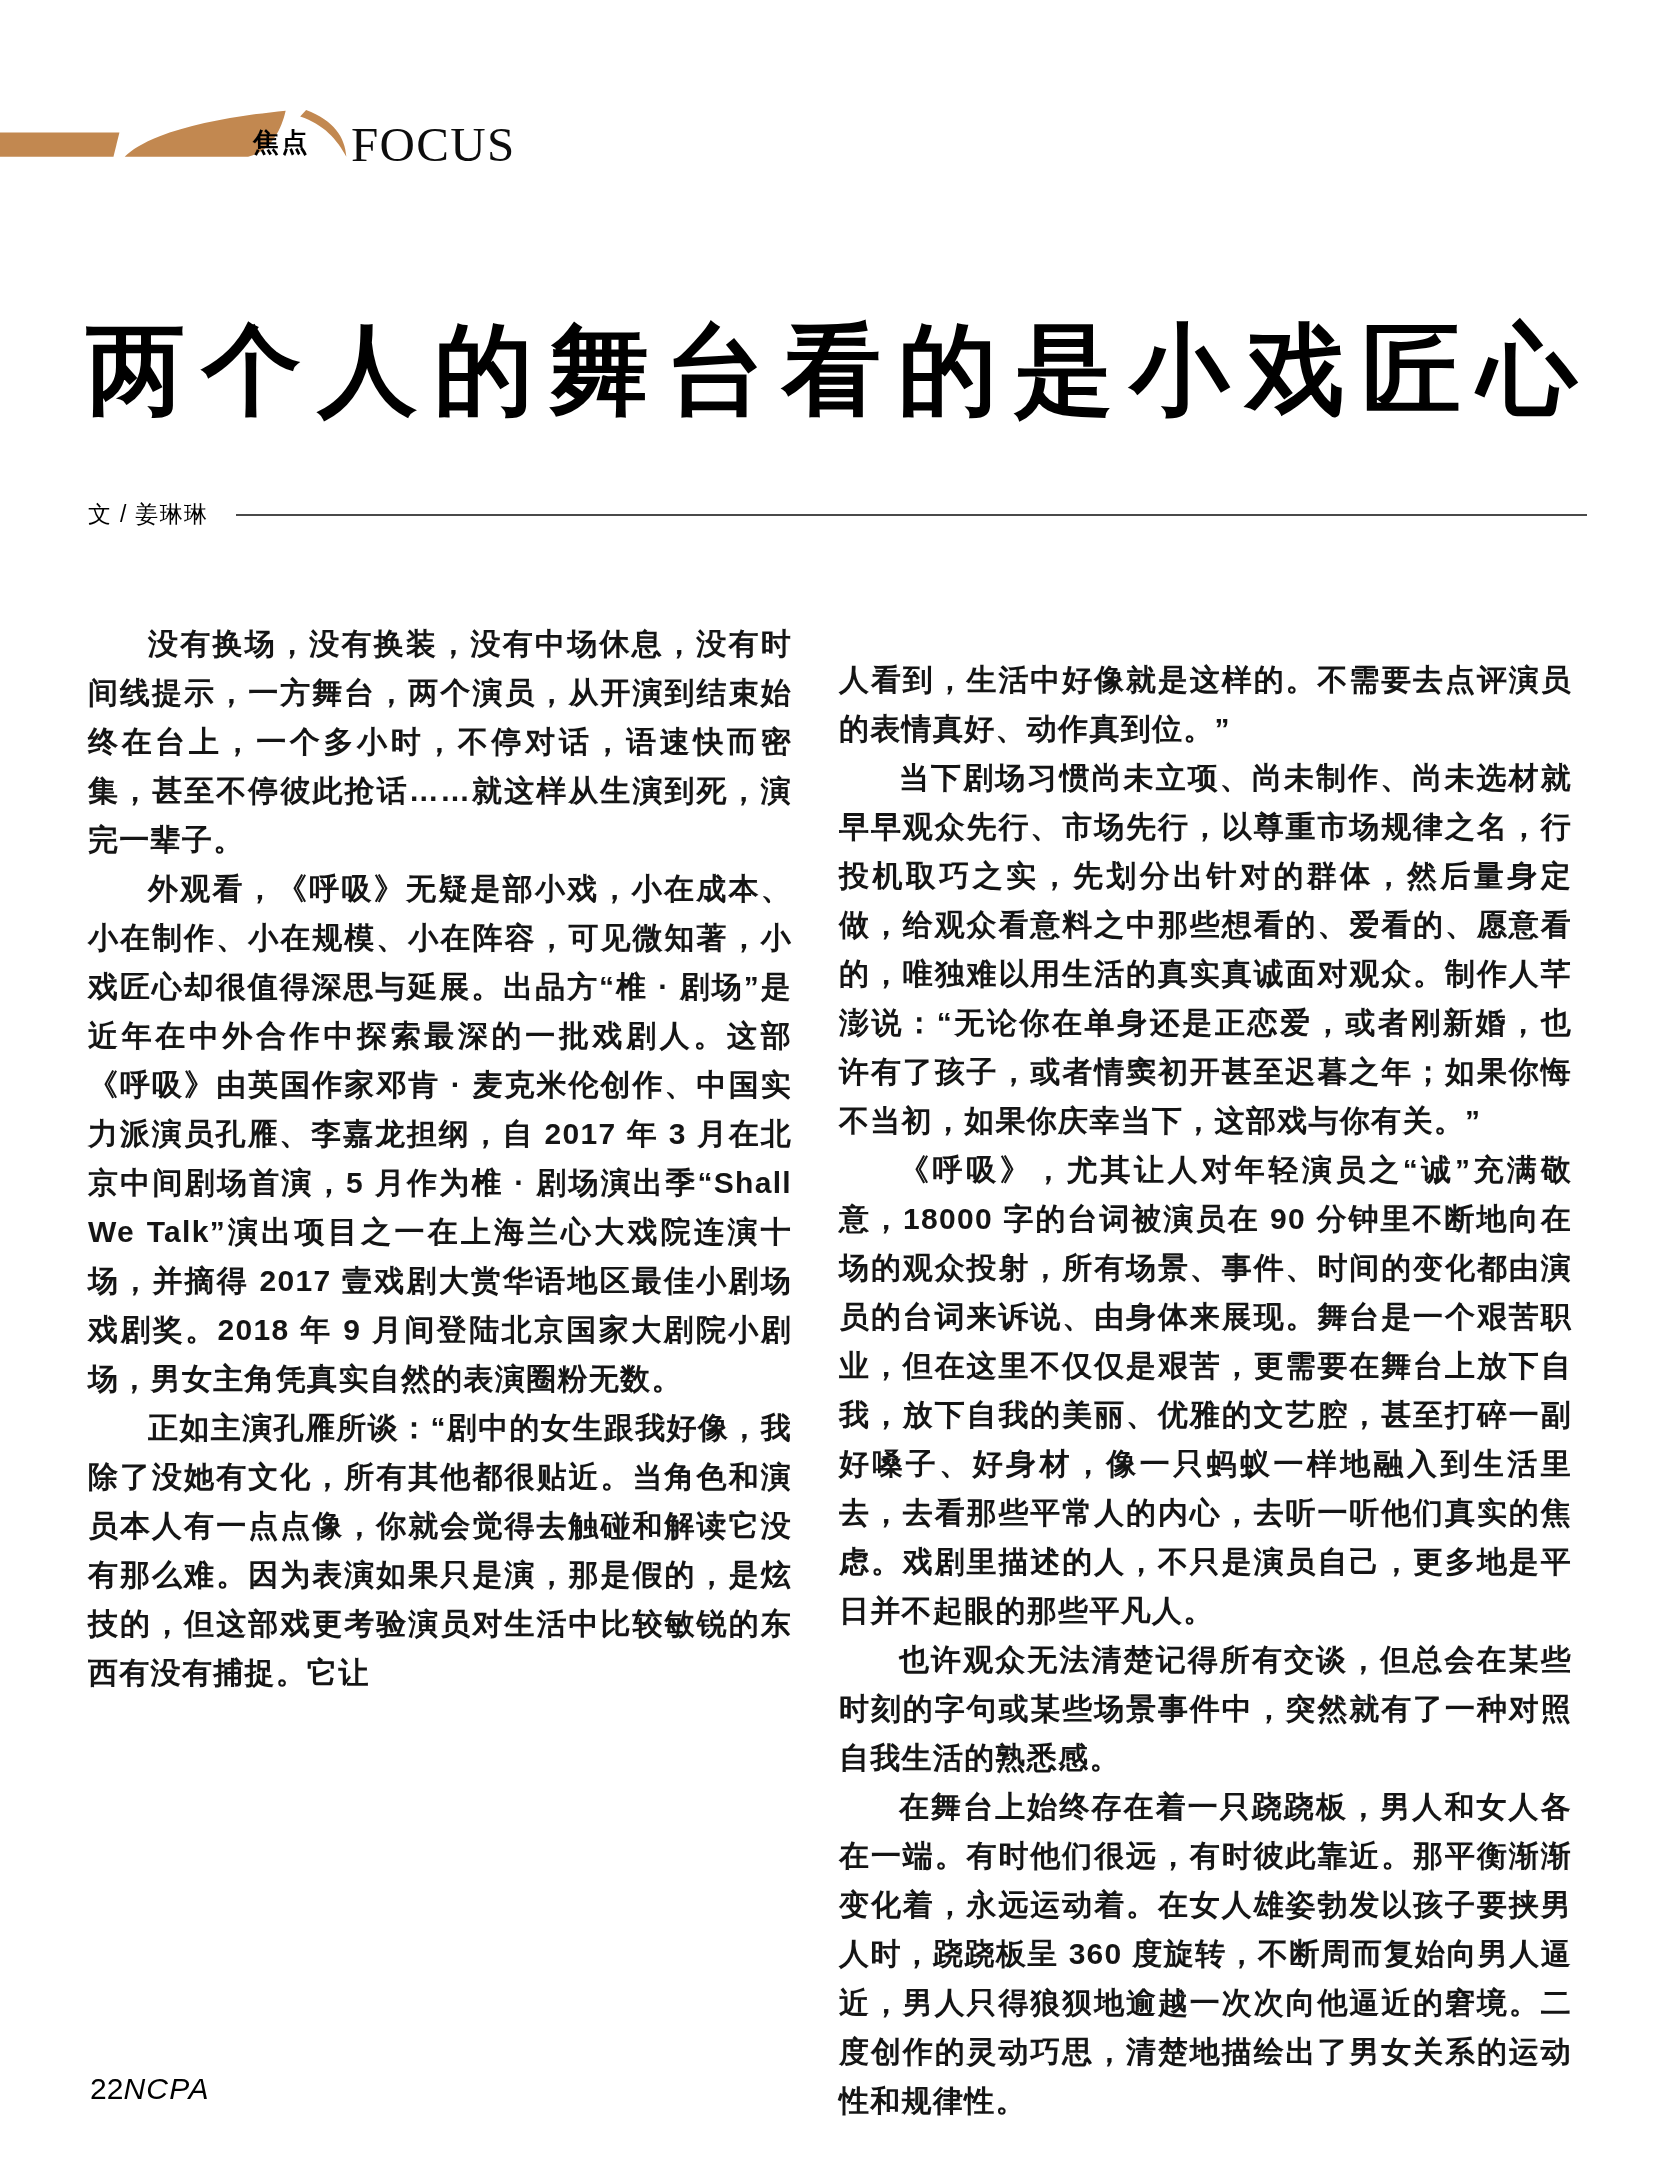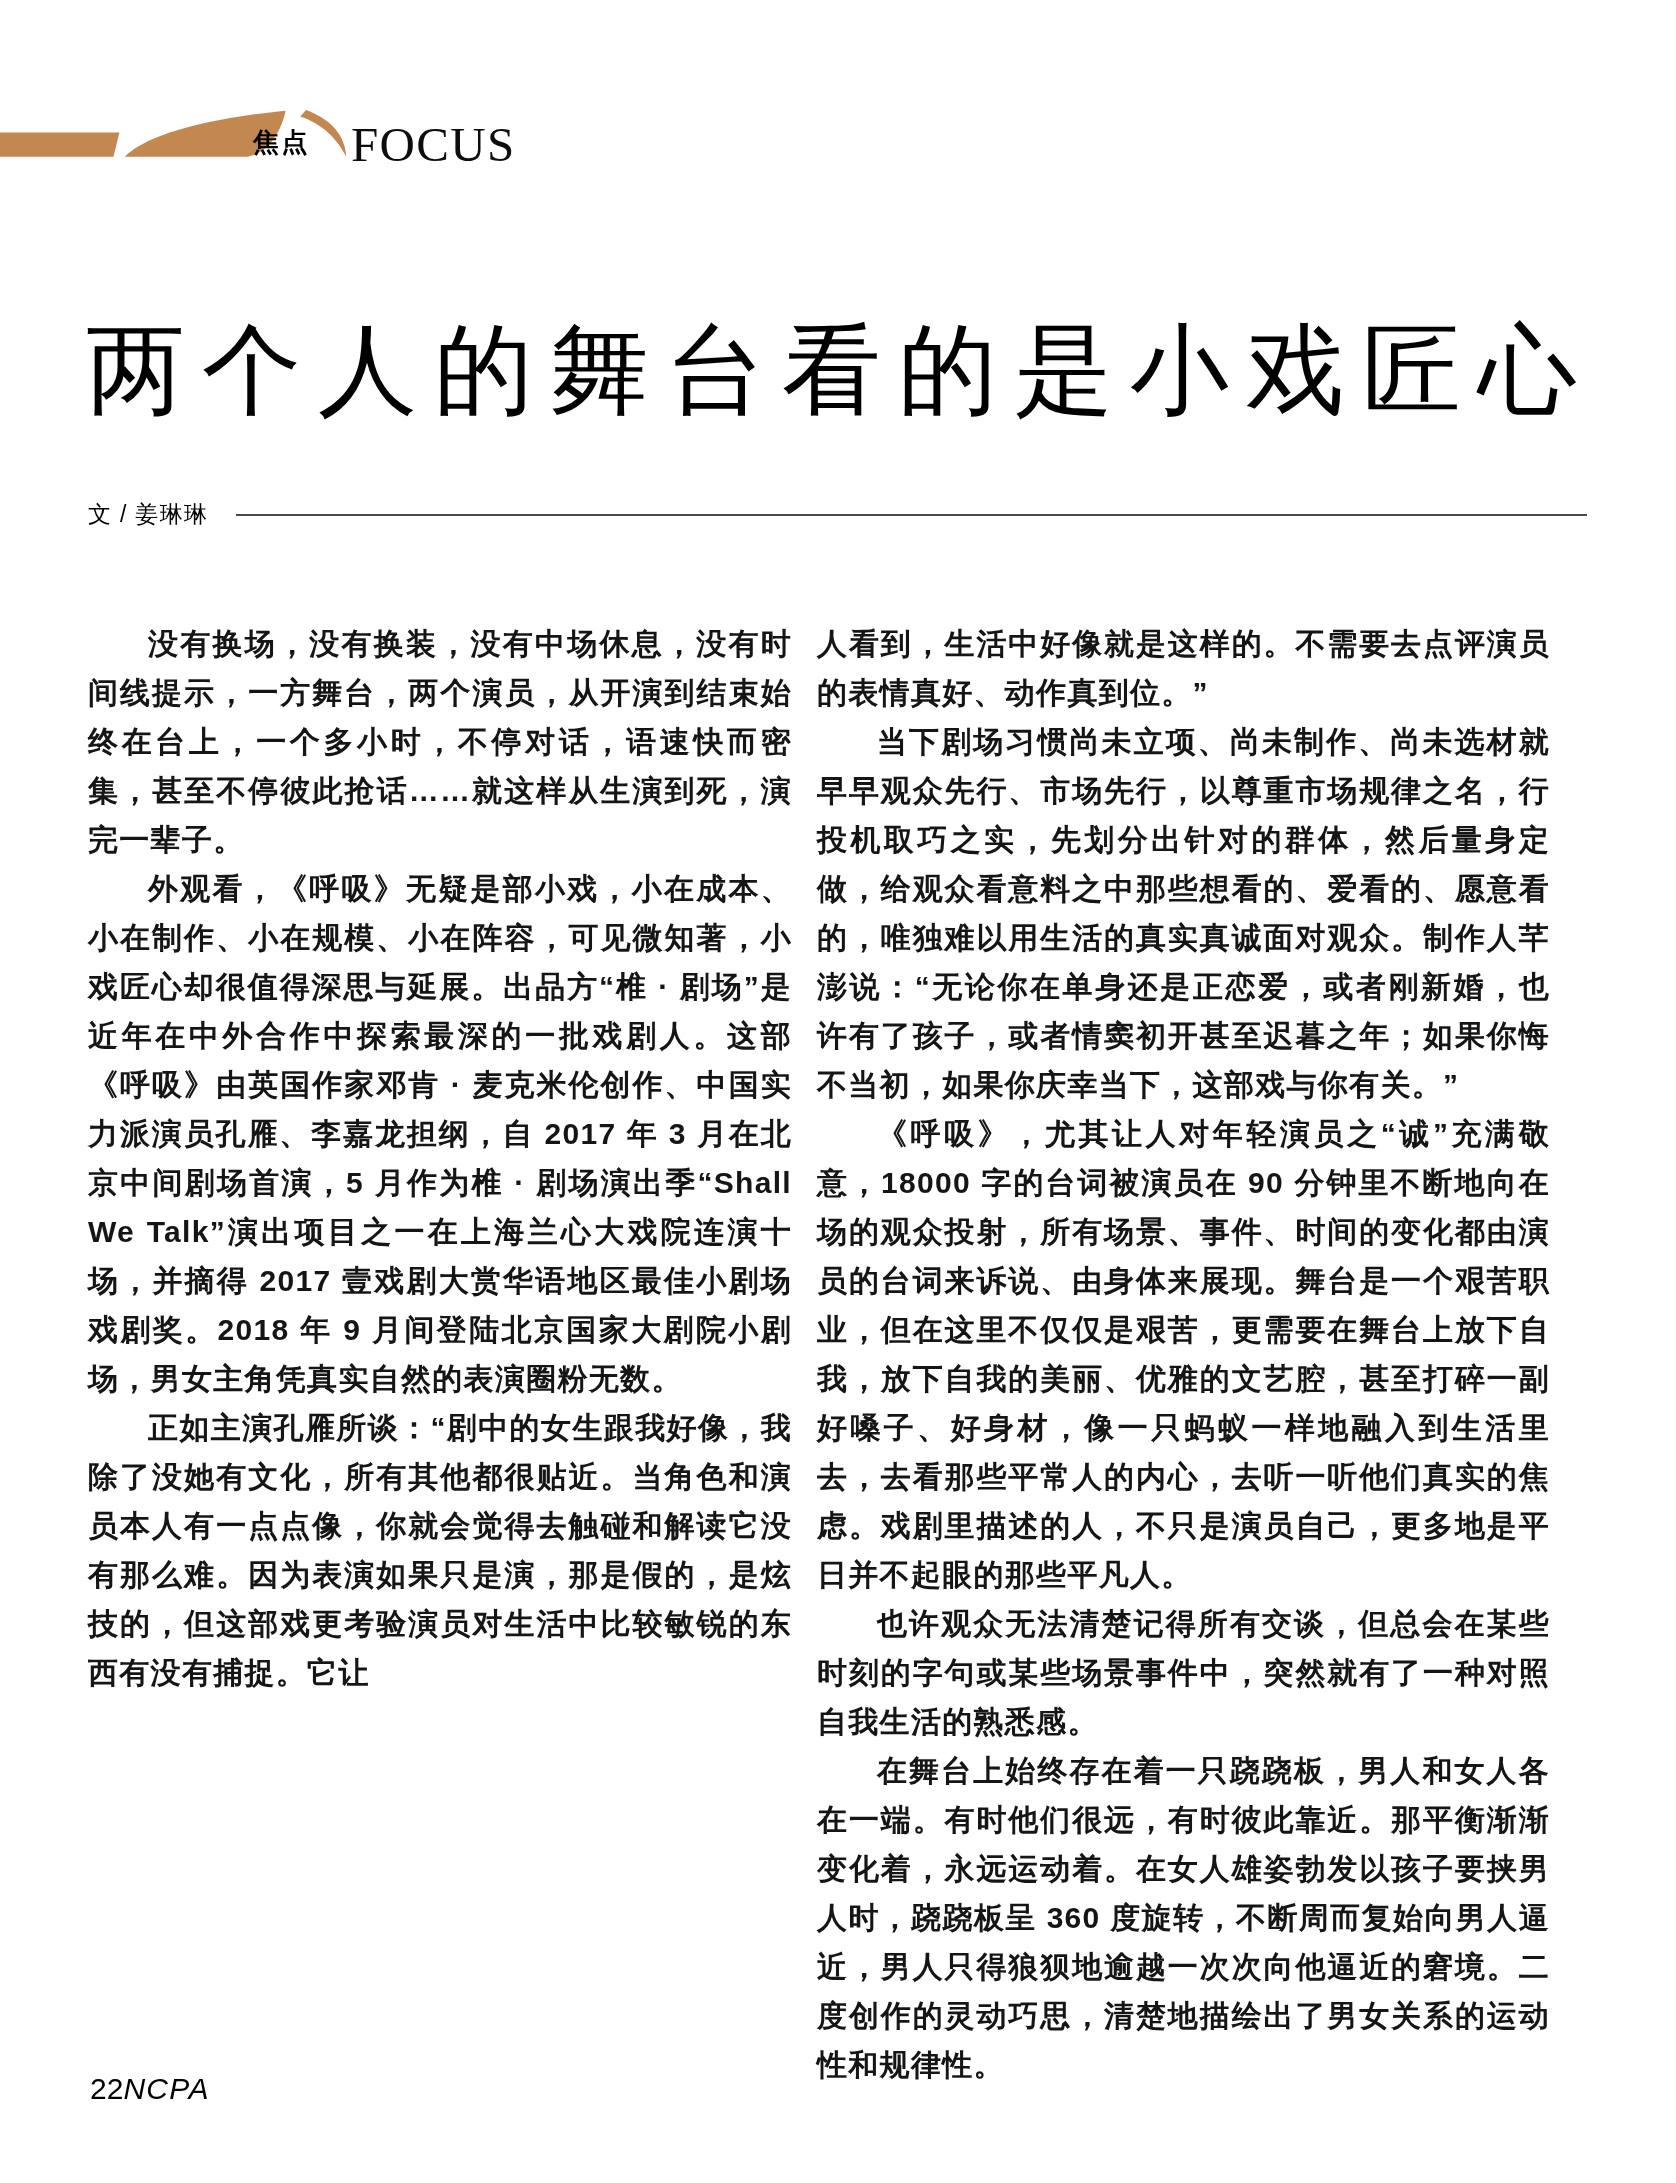--- a/index.html
+++ b/index.html
@@ -42,21 +42,21 @@
     letter-spacing: 1.3px;
   }
 
   
   .article-title {
     position: absolute;
     left: 86px;
     top: 305px;
     width: 1558px;
     font-family: "Liberation Serif", serif;
-    font-weight: 400;
+    font-weight: 700;
     font-size: 99px;
     letter-spacing: 17px;
     color: #000;
     white-space: nowrap;
   }
   .byline-row {
     position: absolute;
     left: 88px;
     top: 500px;
     width: 1499px;
@@ -82,21 +82,21 @@
     position: absolute;
     top: 619px;
     font-size: 30px;
     line-height: 49px;
     letter-spacing: 1.3px;
     color: #151515;
     text-align: justify;
     text-justify: inter-ideograph;
   }
   .column-left  { left: 88px;  width: 704px; }
-  .column-right { left: 817px; width: 733px; }
+  .column-right { left: 839px; width: 733px; margin-top: 36px; }
   .para { text-align: justify; font-weight: bold; }
   .para.indent { text-indent: 2em; }
   .para.cont   { text-indent: 0; }
 
   
   .footer {
     position: absolute;
     left: 90px;
     top: 2072px;
     font-size: 30px;

